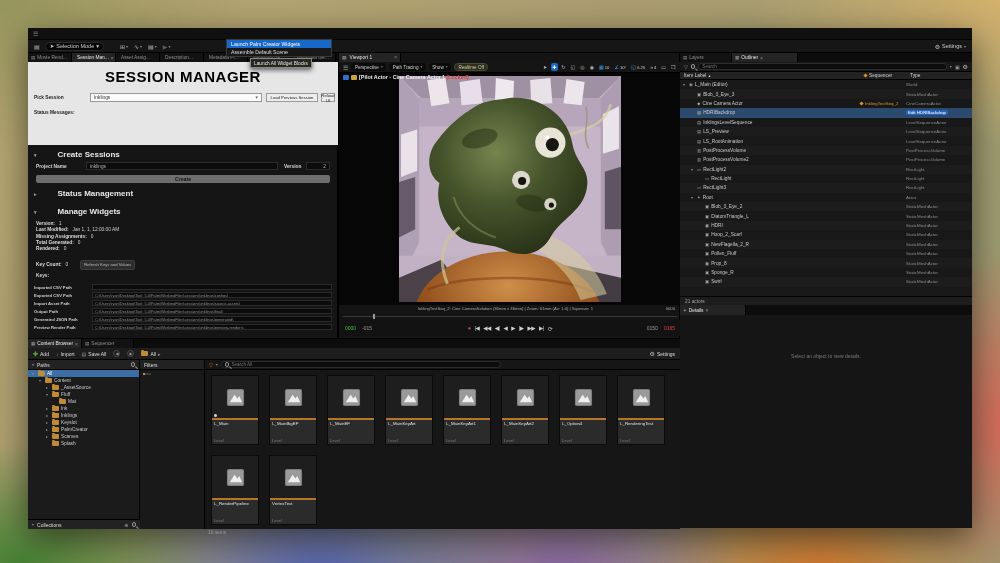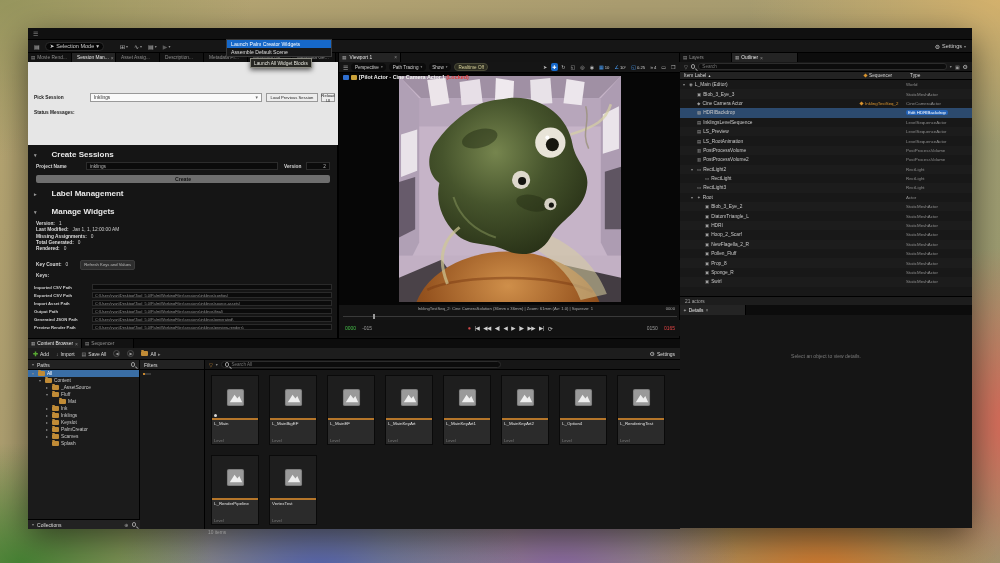--- a/index.html
+++ b/index.html
@@ -39,21 +39,21 @@
   .dtab .close{color:#8a8a8a;font-size:5px}
   .dtab .row-icon{font-size:4.5px;color:#9a9a9a}
   
   .smhead{left:0;top:34px;width:310px;height:83px;background:#e6e6e6;color:#111}
   .smtitle{left:0;top:6px;width:310px;text-align:center;font-size:15px;font-weight:bold;letter-spacing:.5px;color:#000}
   .lbl{font-weight:bold;font-size:4.8px;color:#222}
   .smselect{left:62px;top:31px;width:172px;height:9px;background:#fafafa;border:1px solid #999;display:flex;align-items:center;justify-content:space-between;padding:0 3px;font-size:4.8px;color:#333}
   .smbtn{height:9px;background:#ededed;border:1px solid #999;display:flex;align-items:center;justify-content:center;font-size:4.2px;color:#222;padding:0 2px;text-align:center}
   .statuslines{font-size:4.6px;color:#333;line-height:6.2px;border-left:1px solid #aaa;padding-left:4px}
   .darkpanel{left:0;top:117px;width:310px;height:193px;background:#151515;border-right:1px solid #000}
-  .sechdr{display:flex;align-items:center;gap:15px;font-size:8px;font-weight:bold;color:#e8e8e8}
+  .sechdr{display:flex;align-items:center;gap:21px;font-size:8px;font-weight:bold;color:#e8e8e8}
   .sechdr .tw{font-size:5px;color:#9a9a9a}
   .input{background:#0b0b0b;border:1px solid #2c2c2c;color:#b5b5b5;display:flex;align-items:center;padding:0 3px;font-size:4.8px}
   .createbtn{left:8px;top:147px;width:294px;height:8px;background:#6e6e6e;border-radius:2px;color:#141414;font-weight:bold;font-size:5.2px;display:flex;align-items:center;justify-content:center}
   .statrow{display:flex;gap:4px;font-size:4.8px;line-height:6.3px;color:#cfcfcf}
   .statrow b{color:#ddd}
   .refreshbtn{background:#2e2e2e;border:1px solid #3c3c3c;border-radius:2px;color:#bdbdbd;font-size:4.2px;padding:1px 3px}
   .pathrow{display:flex;align-items:center;height:8px;gap:2px;padding:0 6px}
   .pathrow .pl{width:56px;font-size:4.2px;font-weight:bold;color:#cfcfcf;flex:none}
   .pathrow .pv{flex:1;height:6px;background:#0b0b0b;border:1px solid #2a2a2a;color:#8e8e8e;font-size:3.9px;display:flex;align-items:center;padding:0 2px;white-space:nowrap;overflow:hidden}
   
@@ -230,20 +230,21 @@
 
       </div>
       <div class="dtab" style="width:44px" data-name="document-tab">
         <span class="row-icon"></span>
         <span>Metadata Ge...</span>
 
       </div>
     </div>
 
   <div class="abs smhead" data-name="session-manager-header">
+    <div class="abs smtitle" data-name="page-title">SESSION MANAGER</div>
     <div class="abs lbl" style="left:6px;top:33px" data-name="pick-session-label">Pick Session</div>
     <div class="abs smselect" data-name="pick-session-select">
       <span>Inklings</span>
       <span data-name="chevron-down-icon" style="color:#666">▾</span>
     </div>
     <div class="abs smbtn" style="left:238px;top:31px;width:52px" data-name="load-previous-session-button">Load Previous Session</div>
     <div class="abs smbtn" style="left:293px;top:31px;width:14px" data-name="reload-ui-button">Reload UI</div>
     <div class="abs lbl" style="left:6px;top:48px" data-name="status-messages-label">Status Messages:</div>
     <div class="abs statuslines" style="left:60px;top:47px;width:240px" data-name="status-messages">
 
@@ -261,21 +262,21 @@
       <span>Create Sessions</span>
     </div>
     <div class="abs lbl" style="left:8px;top:19px;color:#d5d5d5" data-name="project-name-label">Project Name</div>
     <div class="abs input" style="left:58px;top:17px;width:192px;height:8px" data-name="project-name-field">inklings</div>
     <div class="abs lbl" style="left:256px;top:19px;color:#d5d5d5" data-name="version-label">Version</div>
     <div class="abs input" style="left:278px;top:17px;width:24px;height:8px;justify-content:flex-end" data-name="version-field">2</div>
     <div class="abs createbtn" style="top:30px" data-name="create-button">Create</div>
 
     <div class="abs sechdr" style="left:6px;top:44px" data-name="config-management-header">
       <span class="tw" data-name="chevron-right-icon">▸</span>
-      <span>Label Management</span>
+      <span>Status Management</span>
     </div>
 
     <div class="abs sechdr" style="left:6px;top:62px" data-name="manage-sessions-header">
       <span class="tw" data-name="chevron-down-icon">▾</span>
       <span>Manage Widgets</span>
     </div>
 
     <div class="abs" style="left:8px;top:76px" data-name="session-stats">
 
     <div class="statrow" data-name="stat-row">

